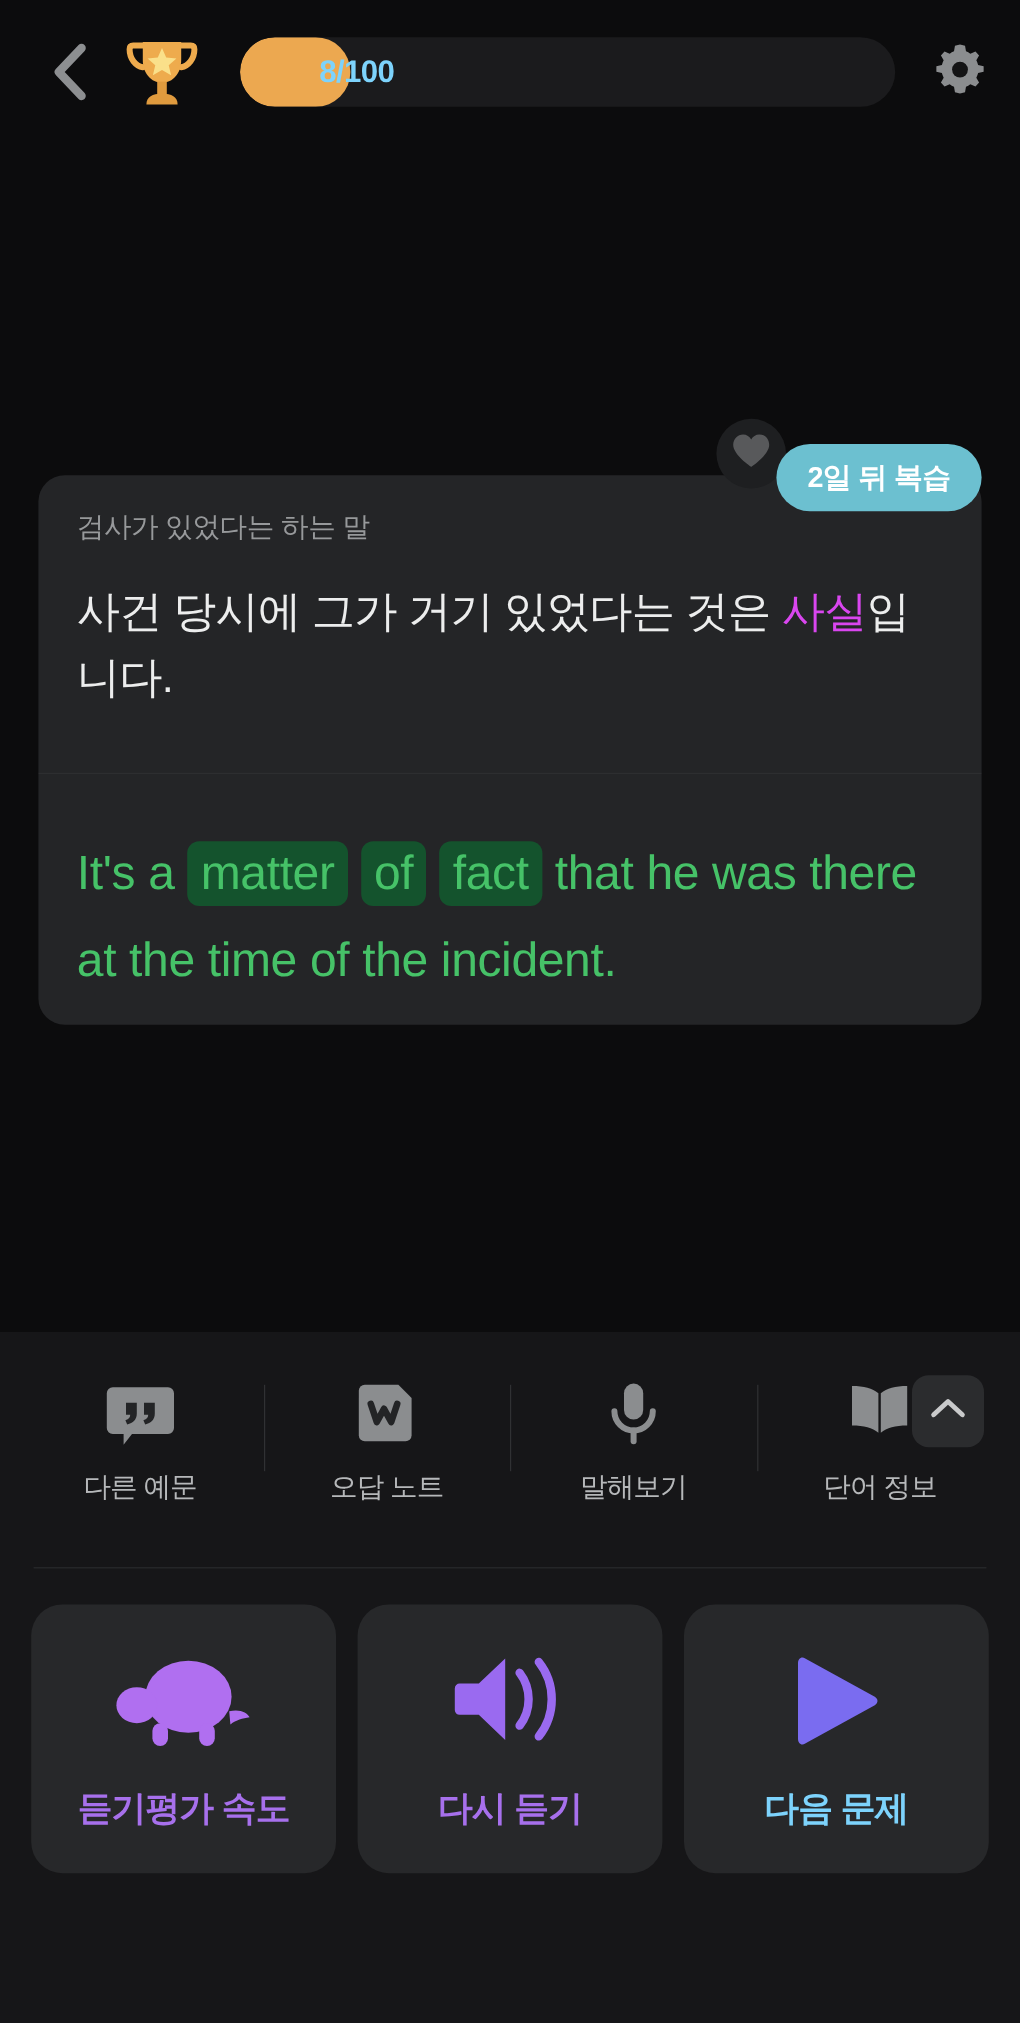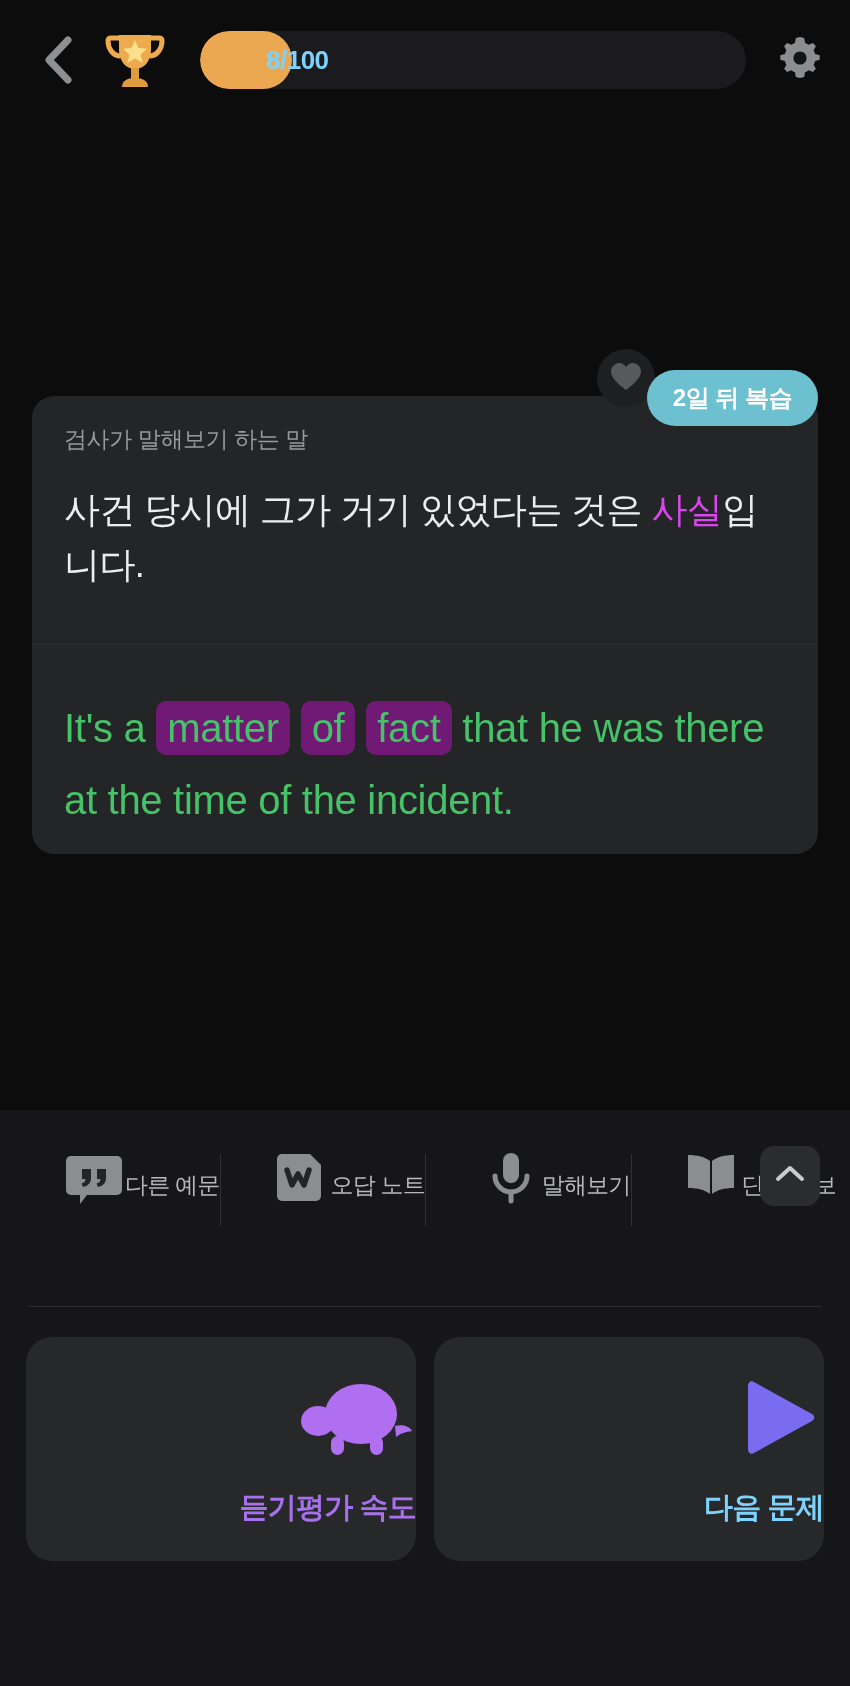--- a/index.html
+++ b/index.html
@@ -184,21 +184,21 @@
   .card-bottom {
     padding: 48px 32px 18px 32px;
   }
   .en-sentence {
     color: #46c268;
     font-size: 40px;
     line-height: 1.78;
     letter-spacing: -0.3px;
   }
   .en-chip {
-    background: #701a75;
+    background: #14532d;
     border-radius: 10px;
     padding: 5px 11px;
     color: #46c268;
     cursor: pointer;
   }
   .source-label {
     text-align: right;
     color: #7a7c7e;
     font-size: 20px;
     letter-spacing: -0.3px;
@@ -227,21 +227,21 @@
   .tool-row {
     display: flex;
     align-items: flex-start;
     justify-content: space-between;
     padding: 26px 14px 0 14px;
     height: 170px;
   }
   .tool-item {
     flex: 1 1 0;
     display: flex;
-    flex-direction: row;
+    flex-direction: column;
     align-items: center;
     justify-content: flex-end;
     position: relative;
     cursor: pointer;
   }
   .tool-item + .tool-item::before {
     content: "";
     position: absolute;
     left: 0;
     top: 8px;
@@ -272,21 +272,21 @@
     gap: 18px;
     padding: 30px 26px 0 26px;
   }
   .action-btn {
     flex: 1 1 0;
     height: 224px;
     background: #27282a;
     border-radius: 26px;
     display: flex;
     flex-direction: column;
-    align-items: flex-end;
+    align-items: center;
     justify-content: center;
     gap: 26px;
     cursor: pointer;
   }
   .action-icon {
     height: 92px;
     display: flex; align-items: center; justify-content: center;
   }
   .action-label {
     font-size: 29px;
@@ -352,21 +352,21 @@
         </svg>
       </span>
     </div>
 
     <div class="review-pill">
       <span class="review-pill-text">2일 뒤 복습</span>
     </div>
 
     <div class="card">
       <div class="card-top">
-        <div class="context-label">검사가 말해보기 하는 말</div>
+        <div class="context-label">검사가 있었다는 하는 말</div>
         <div class="ko-sentence"><span>사건 당시에 그가 거기 있었다는 것은 </span><span class="ko-hl">사실</span><span>입니다.</span></div>
       </div>
 
       <div class="card-divider"></div>
 
       <div class="card-bottom">
         <div class="en-sentence"><span>It's a </span><span class="en-chip">matter</span><span> </span><span class="en-chip">of</span><span> </span><span class="en-chip">fact</span><span> that he was there at the time of the incident.</span></div>
 
       </div>
     </div>
@@ -439,20 +439,30 @@
             <ellipse cx="63" cy="40" rx="36" ry="30" fill="#b06ff0"></ellipse>
             <ellipse cx="20" cy="47" rx="17" ry="15" fill="#b06ff0"></ellipse>
             <path d="M97 52 c9 -2 15 1 17 5 c-6 1 -11 2 -16 6 z" fill="#b06ff0"></path>
             <rect x="33" y="62" width="13" height="19" rx="6.5" fill="#b06ff0"></rect>
             <rect x="72" y="62" width="13" height="19" rx="6.5" fill="#b06ff0"></rect>
           </svg>
         </div>
         <div class="action-label label-purple">듣기평가 속도</div>
       </div>
 
+      <div class="action-btn">
+        <div class="action-icon">
+          <svg width="104" height="88" viewBox="0 0 104 88">
+            <path d="M10 31 h16 l22 -21 v68 l-22 -21 h-16 a4 4 0 0 1 -4 -4 v-18 a4 4 0 0 1 4 -4 z" fill="#9a6af0"></path>
+            <path d="M60 22 a36 36 0 0 1 0 44" fill="none" stroke="#9a6af0" stroke-width="7" stroke-linecap="round"></path>
+            <path d="M76 13 a50 50 0 0 1 0 62" fill="none" stroke="#9a6af0" stroke-width="7" stroke-linecap="round"></path>
+          </svg>
+        </div>
+        <div class="action-label label-purple">다시 듣기</div>
+      </div>
 
       <div class="action-btn">
         <div class="action-icon">
           <svg width="88" height="88" viewBox="0 0 88 88">
             <path d="M18 10 L76 42 c3 2 3 5 0 7 L18 81 c-3 2 -6 0 -6 -4 v-63 c0 -4 3 -6 6 -4 z" fill="#7a6cf0"></path>
           </svg>
         </div>
         <div class="action-label label-indigo">다음 문제</div>
       </div>
     </div>

